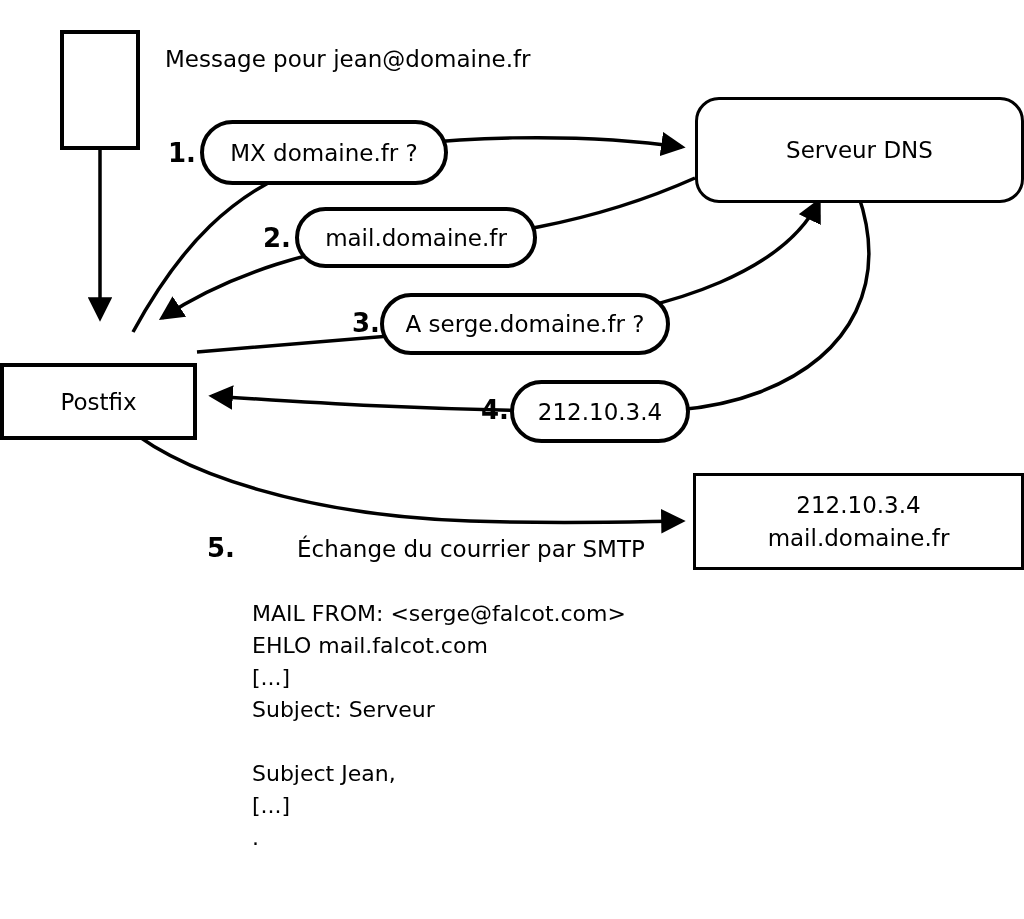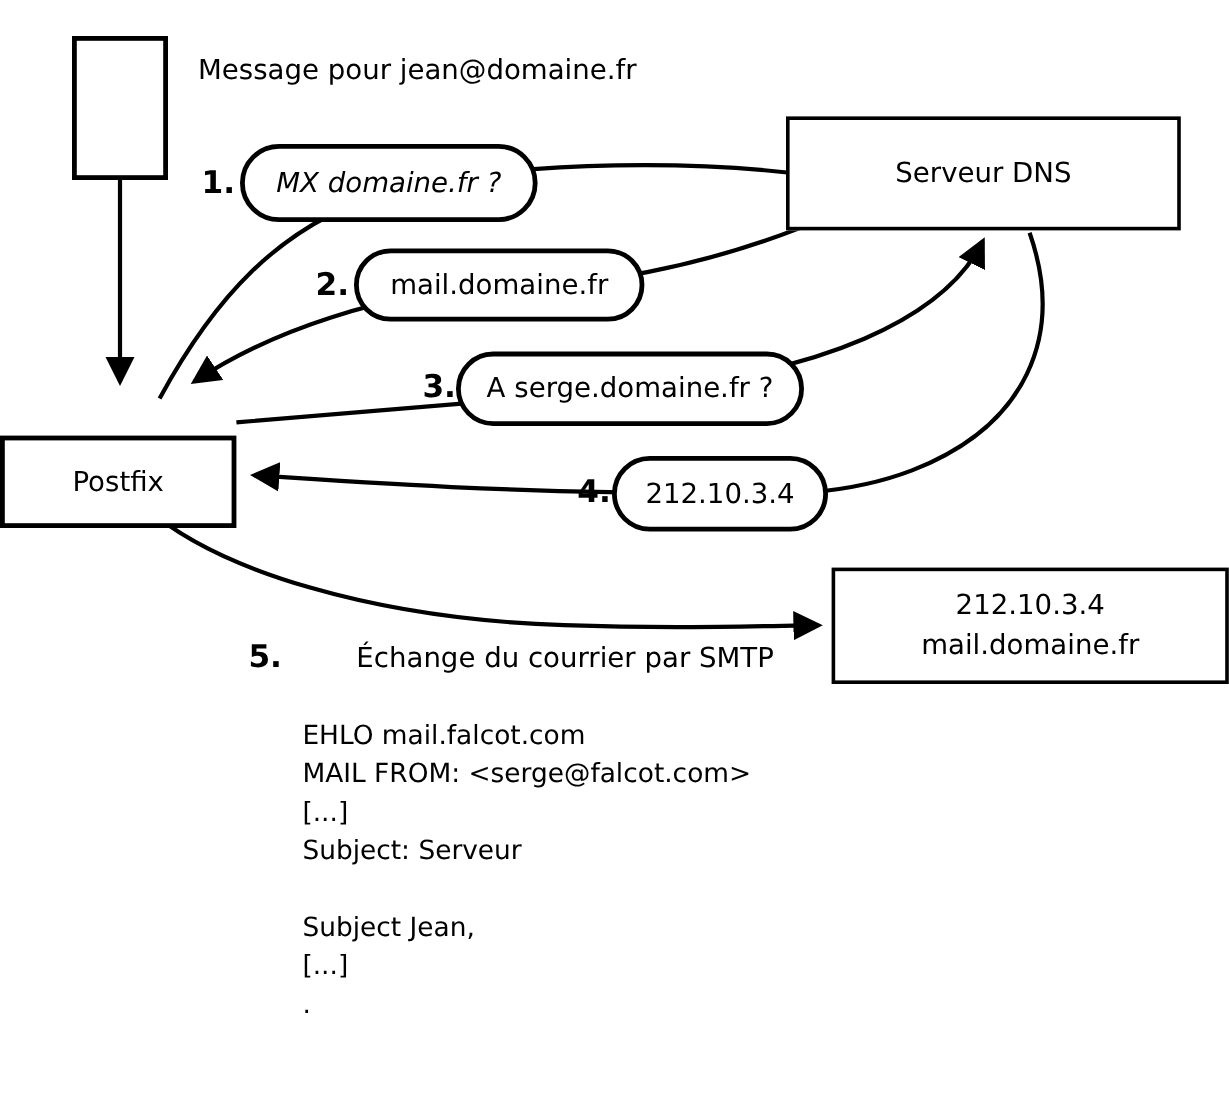--- a/index.html
+++ b/index.html
@@ -58,30 +58,30 @@
     <path d="M 695 178 C 590 225, 480 240, 410 241 C 320 243, 225 276, 162 318" fill="none" stroke="#000" stroke-width="3.5" marker-end="url(#arrow)"></path>
     <path d="M 197 352 C 330 342, 450 332, 545 323 C 680 310, 786 268, 819 201" fill="none" stroke="#000" stroke-width="3.5" marker-end="url(#arrow)"></path>
     <path d="M 858 194 C 888 280, 855 355, 760 392 C 700 415, 640 412, 590 411 C 430 411, 300 402, 212 396" fill="none" stroke="#000" stroke-width="3.5" marker-end="url(#arrow)"></path>
     <path d="M 112 414 C 175 478, 320 516, 470 521 C 560 524, 620 522, 682 521" fill="none" stroke="#000" stroke-width="3.5" marker-end="url(#arrow)"></path>
   </svg>
 
   <div class="node thick" style="left:60px; top:2px; width:80px; height:120px;"></div>
 
   <div class="plain" style="left:165px; top:44px;">Message pour jean@domaine.fr</div>
 
-  <div class="node" style="left:655px; top:97px; width:329px; height:95px;">
+  <div class="node" style="left:695px; top:97px; width:329px; height:106px;border-radius:24px;">
     <span>Serveur DNS</span>
   </div>
 
   <div class="node thick" style="left:0px; top:335px; width:197px; height:77px;">
     <span>Postfix</span>
   </div>
 
   <div class="num" style="left:168px; top:138px;">1.</div>
-  <div class="pill" style="left:200px; top:120px; width:248px; height:65px;font-style:italic;">
+  <div class="pill" style="left:200px; top:120px; width:248px; height:65px;">
     <span>MX domaine.fr ?</span>
   </div>
 
   <div class="num" style="left:263px; top:223px;">2.</div>
   <div class="pill" style="left:295px; top:207px; width:242px; height:61px;">
     <span>mail.domaine.fr</span>
   </div>
 
   <div class="num" style="left:352px; top:308px;">3.</div>
   <div class="pill" style="left:380px; top:293px; width:290px; height:62px;">
@@ -97,22 +97,22 @@
     <div>212.10.3.4</div>
     <div>mail.domaine.fr</div>
   </div>
 
   <div class="step5" style="left:207px; top:533px;">
     <span class="n">5.</span>
     <span class="t">Échange du courrier par SMTP</span>
   </div>
 
   <div class="smtp" style="left:252px; top:598px;">
+    <div class="smtp-line">MAIL FROM: &lt;serge@falcot.com&gt;</div>
     <div class="smtp-line">EHLO mail.falcot.com</div>
-    <div class="smtp-line">MAIL FROM: &lt;serge@falcot.com&gt;</div>
     <div class="smtp-line">[...]</div>
     <div class="smtp-line">Subject: Serveur</div>
     <div class="smtp-line"></div>
     <div class="smtp-line">Subject Jean,</div>
     <div class="smtp-line">[...]</div>
     <div class="smtp-line">.</div>
   </div>
 
 </div>
 

